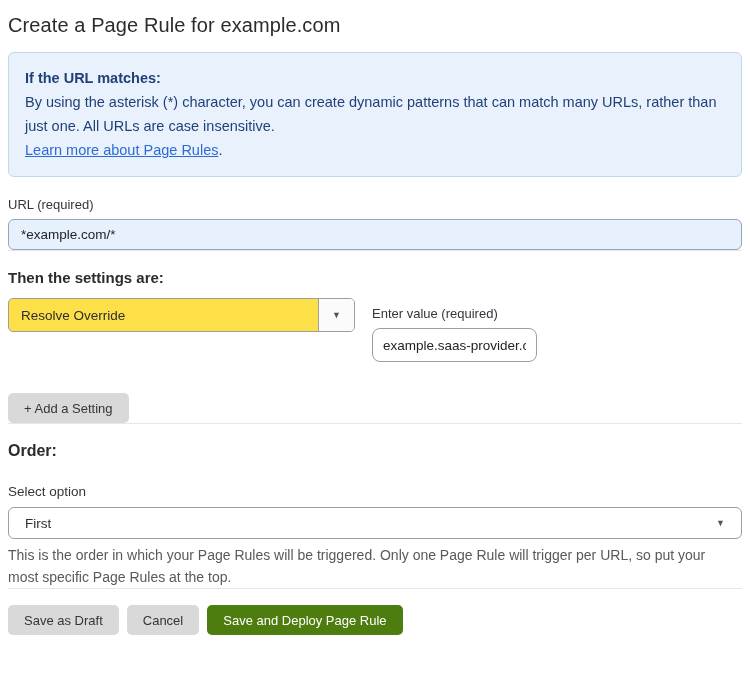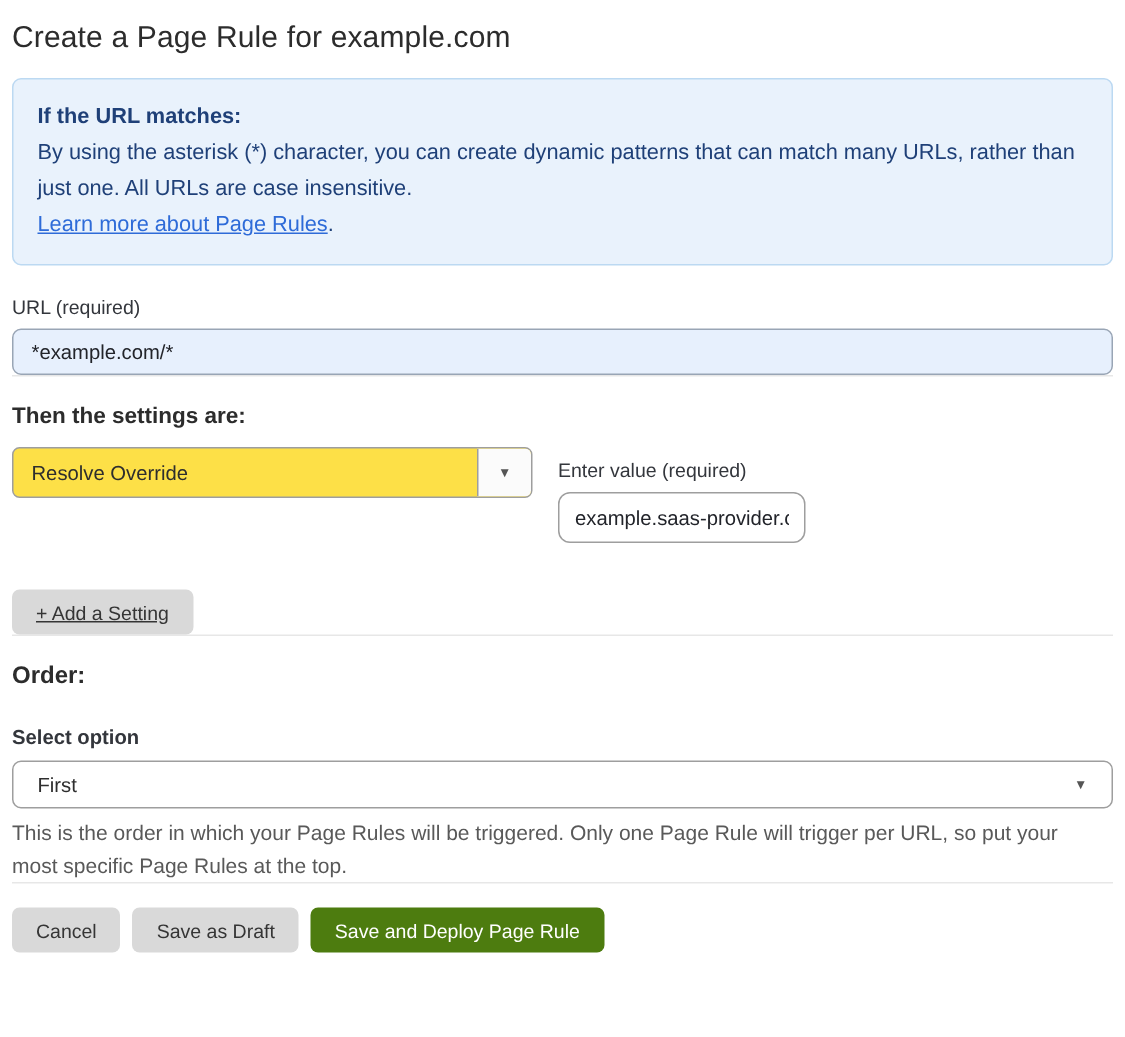--- a/index.html
+++ b/index.html
@@ -143,21 +143,21 @@
     padding: 0 16px;
     border: none;
     border-radius: 5px;
     font-family: "Liberation Sans", sans-serif;
     font-size: 13px;
     cursor: pointer;
     white-space: nowrap;
   }
   .btn-gray { background: #d9d9d9; color: #353535; }
   .btn-blue { background: #4d7c0f; color: #ffffff; }
-  .add-setting-btn { margin-top: 31px; text-decoration: underline; }
+  .add-setting-btn { margin-top: 31px; }
 
   
   .wide-select {
     display: flex;
     align-items: center;
     height: 32px;
     background: #ffffff;
     border: 1px solid #9e9e9e;
     border-radius: 6px;
     padding: 0 16px;
@@ -174,21 +174,21 @@
     line-height: 22px;
     max-width: 720px;
   }
 
   .footer-actions {
     display: flex;
     align-items: center;
     gap: 8px;
     margin-top: 16px;
   }
-  .order-select-label { margin-top: 24px; margin-bottom: 8px; font-size: 13.5px; font-weight: bold; }
+  .order-select-label { margin-top: 24px; margin-bottom: 8px; font-size: 13.5px; }
 </style>
 </head>
 <body>
 
 <div class="container">
 
   <h1 class="page-title">Create a Page Rule for example.com</h1>
 
   <div class="info-box">
     <div class="info-heading">If the URL matches:</div>
@@ -229,18 +229,18 @@
   <div class="field-label order-select-label">Select option</div>
   <div class="wide-select">
     <span class="select-value">First</span>
     <span class="arrow-glyph">▼</span>
   </div>
   <div class="help-text">This is the order in which your Page Rules will be triggered. Only one Page Rule will trigger per URL, so put your most specific Page Rules at the top.</div>
 
   <hr class="divider divider-3">
 
   <div class="footer-actions">
+    <button class="btn btn-gray">Save as Draft</button>
     <button class="btn btn-gray">Cancel</button>
-    <button class="btn btn-gray">Save as Draft</button>
     <button class="btn btn-blue">Save and Deploy Page Rule</button>
   </div>
 
 </div>
 
 </body></html>

